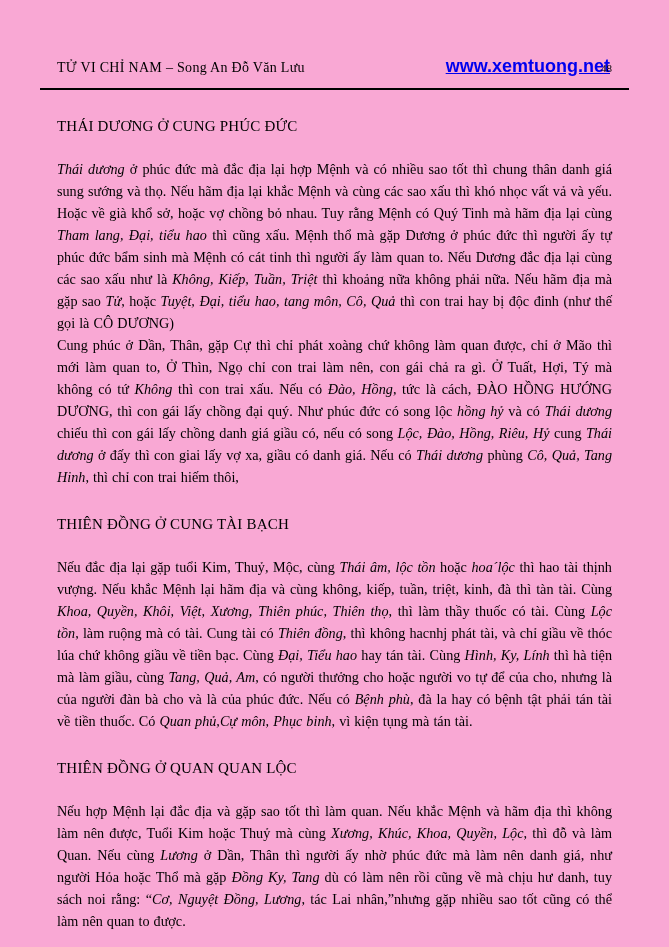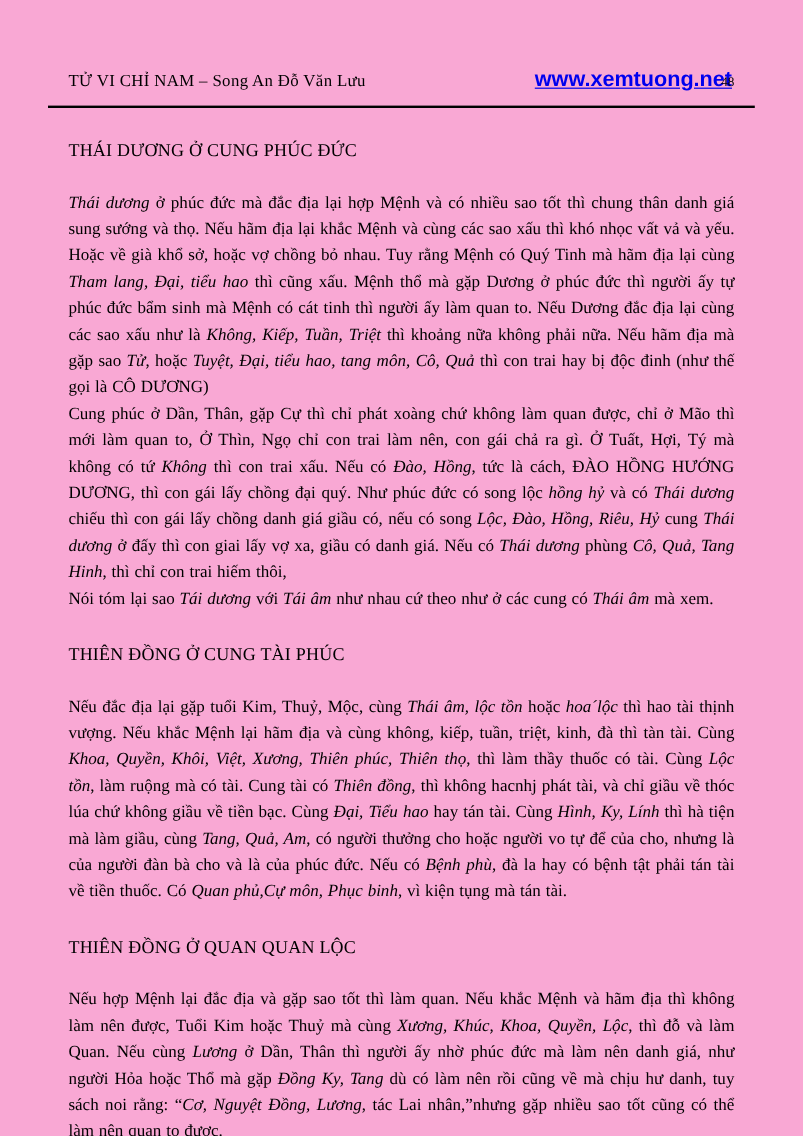--- a/index.html
+++ b/index.html
@@ -83,20 +83,19 @@
       <a class="website-link" style="color: rgb(0, 0, 238);">www.xemtuong.net</a><span class="page-number">48</span>
     </span>
   </header>
 
   <div class="rule" style="background: rgb(0, 0, 0);"></div>
 
   <main>
       <h2 class="section-heading">THÁI DƯƠNG Ở CUNG PHÚC ĐỨC</h2>
       <p class="body-paragraph"><em>Thái dương</em><span> ở phúc đức mà đắc địa lại hợp Mệnh và có nhiều sao tốt thì chung thân danh giá sung sướng và thọ. Nếu hãm địa lại khắc Mệnh và cùng các sao xấu thì khó nhọc vất vả và yếu. Hoặc về già khổ sở, hoặc vợ chồng bỏ nhau. Tuy rằng Mệnh có Quý Tinh mà hãm địa lại cùng </span><em>Tham lang, Đại, tiểu hao</em><span> thì cũng xấu. Mệnh thổ mà gặp Dương ở phúc đức thì người ấy tự phúc đức bẩm sinh mà Mệnh có cát tinh thì người ấy làm quan to. Nếu Dương đắc địa lại cùng các sao xấu như là </span><em>Không, Kiếp, Tuần, Triệt</em><span> thì khoảng nữa không phải nữa. Nếu hãm địa mà gặp sao </span><em>Tử</em><span>, hoặc </span><em>Tuyệt, Đại, tiểu hao, tang môn, Cô, Quả</em><span> thì con trai hay bị độc đinh (như thế gọi là CÔ DƯƠNG)</span></p>
       <p class="body-paragraph"><span>Cung phúc ở Dần, Thân, gặp Cự thì chỉ phát xoàng chứ không làm quan được, chỉ ở Mão thì mới làm quan to, Ở Thìn, Ngọ chỉ con trai làm nên, con gái chả ra gì. Ở Tuất, Hợi, Tý mà không có tứ </span><em>Không</em><span> thì con trai xấu. Nếu có </span><em>Đào, Hồng</em><span>, tức là cách, ĐÀO HỒNG HƯỚNG DƯƠNG, thì con gái lấy chồng đại quý. Như phúc đức có song lộc </span><em>hồng hỷ</em><span> và có </span><em>Thái dương</em><span> chiếu thì con gái lấy chồng danh giá giầu có, nếu có song </span><em>Lộc, Đào, Hồng, Riêu, Hỷ</em><span> cung </span><em>Thái dương</em><span> ở đấy thì con giai lấy vợ xa, giầu có danh giá. Nếu có </span><em>Thái dương</em><span> phùng </span><em>Cô, Quả, Tang Hinh</em><span>, thì chỉ con trai hiếm thôi,</span></p>
-      <p class="body-paragraph"><span>Nói tóm lại sao </span><em>Tái dương</em><span> với </span><em>Tái âm</em><span> như nhau cứ theo như ở các cung có </span><em>Thái âm</em><span> mà xem.</span></p>
-      <h2 class="section-heading">THIÊN ĐỒNG Ở CUNG TÀI PHÚC</h2>
+      <h2 class="section-heading">THIÊN ĐỒNG Ở CUNG TÀI BẠCH</h2>
       <p class="body-paragraph"><span>Nếu đắc địa lại gặp tuổi Kim, Thuỷ, Mộc, cùng </span><em>Thái âm, lộc tồn</em><span> hoặc </span><em>hoa´lộc</em><span> thì hao tài thịnh vượng. Nếu khắc Mệnh lại hãm địa và cùng không, kiếp, tuần, triệt, kinh, đà thì tàn tài. Cùng </span><em>Khoa, Quyền, Khôi, Việt, Xương, Thiên phúc, Thiên thọ</em><span>, thì làm thầy thuốc có tài. Cùng </span><em>Lộc tồn</em><span>, làm ruộng mà có tài. Cung tài có </span><em>Thiên đồng</em><span>, thì không hacnhj phát tài, và chỉ giầu về thóc lúa chứ không giầu về tiền bạc. Cùng </span><em>Đại, Tiểu hao</em><span> hay tán tài. Cùng </span><em>Hình, Ky, Lính</em><span> thì hà tiện mà làm giầu, cùng </span><em>Tang, Quả, Am</em><span>, có người thưởng cho hoặc người vo tự để của cho, nhưng là của người đàn bà cho và là của phúc đức. Nếu có </span><em>Bệnh phù</em><span>, đà la hay có bệnh tật phải tán tài về tiền thuốc. Có </span><em>Quan phủ,Cự môn, Phục binh</em><span>, vì kiện tụng mà tán tài.</span></p>
       <h2 class="section-heading">THIÊN ĐỒNG Ở QUAN QUAN LỘC</h2>
       <p class="body-paragraph"><span>Nếu hợp Mệnh lại đắc địa và gặp sao tốt thì làm quan. Nếu khắc Mệnh và hãm địa thì không làm nên được, Tuổi Kim hoặc Thuỷ mà cùng </span><em>Xương, Khúc, Khoa, Quyền, Lộc</em><span>, thì đỗ và làm Quan. Nếu cùng </span><em>Lương</em><span> ở Dần, Thân thì người ấy nhờ phúc đức mà làm nên danh giá, như người Hỏa hoặc Thổ mà gặp </span><em>Đồng Ky, Tang</em><span> dù có làm nên rồi cũng về mà chịu hư danh, tuy sách noi rằng: “</span><em>Cơ, Nguyệt Đồng, Lương</em><span>, tác Lai nhân,”nhưng gặp nhiều sao tốt cũng có thể làm nên quan to được.</span></p>
     </main>
 
 </div>
 
 </body></html>

